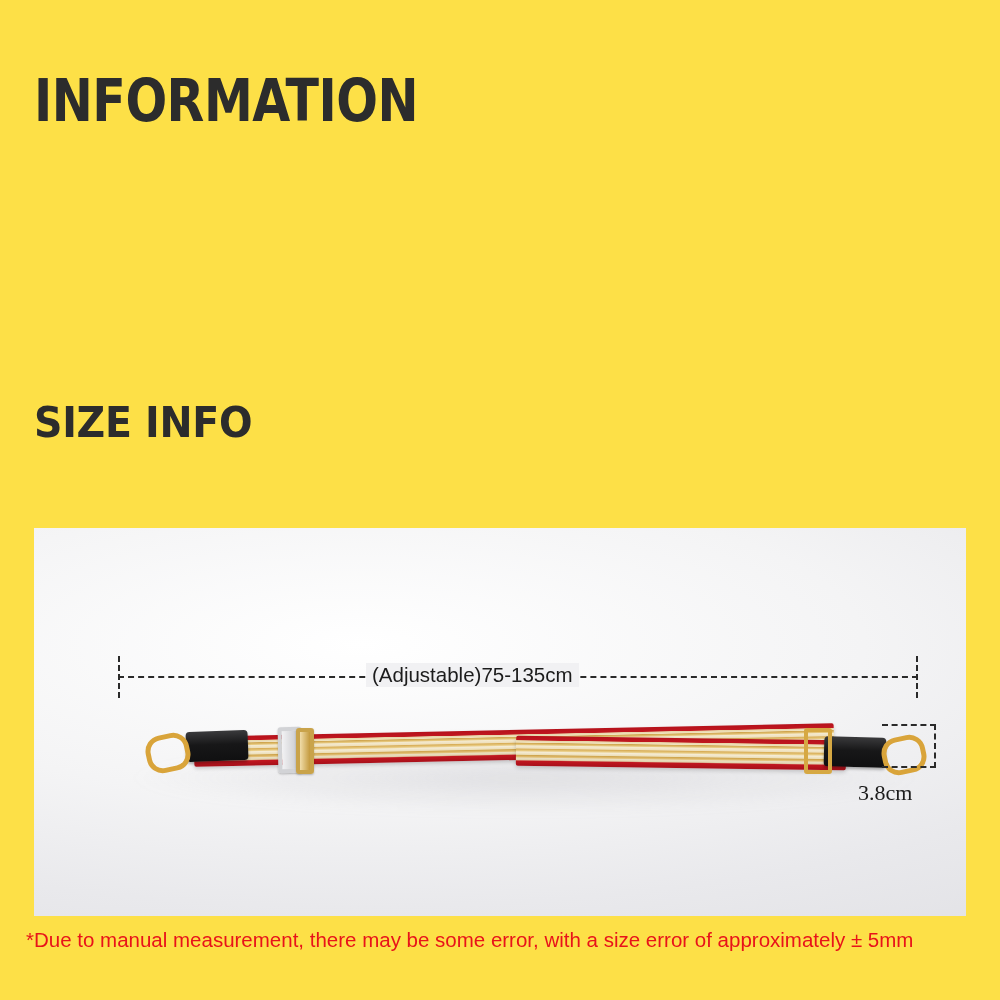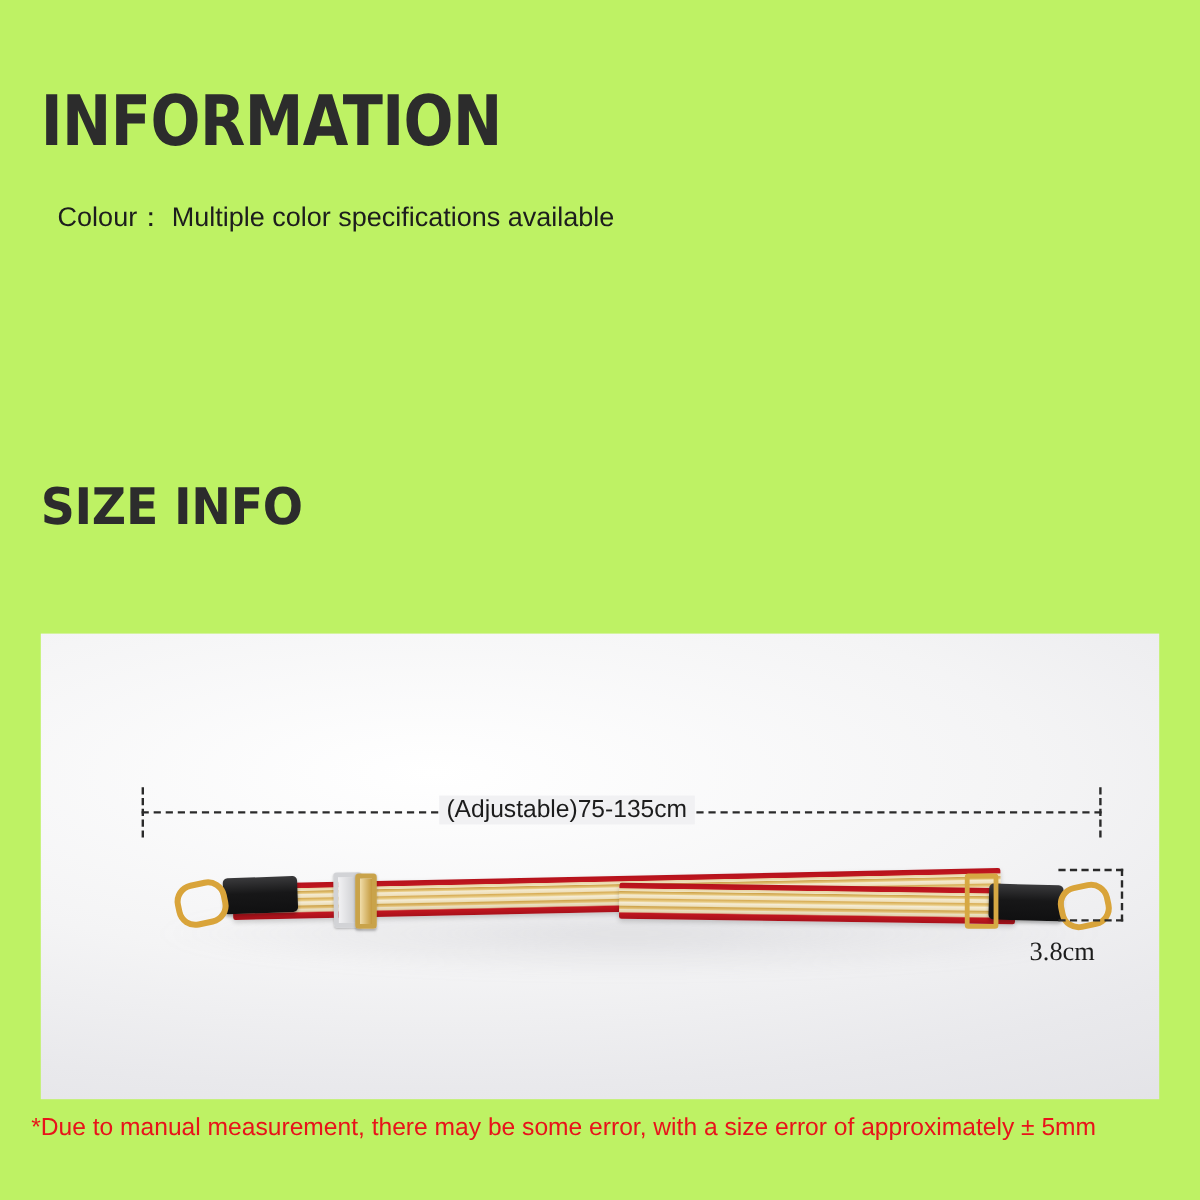--- a/index.html
+++ b/index.html
@@ -12,21 +12,21 @@
     height: 1000px;
     position: relative;
     font-family: "Liberation Sans", sans-serif;
     color: #231f20;
     overflow: hidden;
   }
 
   .page {
     position: absolute;
     inset: 0;
-    background: #bef264;
+    background: #fde047;
   }
 
   
   .heading-info {
     position: absolute;
     left: 34px;
     top: 72px;
     font-size: 58px;
     font-weight: 700;
     letter-spacing: -0.5px;
@@ -235,21 +235,20 @@
   }
 </style>
 </head>
 <body>
 
 <div class="page">
 
   <div class="heading-info">INFORMATION</div>
 
   <div class="spec-list">
-    <div class="spec-row">Colour： Multiple color specifications available</div>
   </div>
 
   <div class="heading-size">SIZE INFO</div>
 
   <div class="photo">
     <div class="soft-shadow"></div>
 
     <div class="strap-wrap">
       <div class="band"></div>
       <div class="band seg2"></div>

